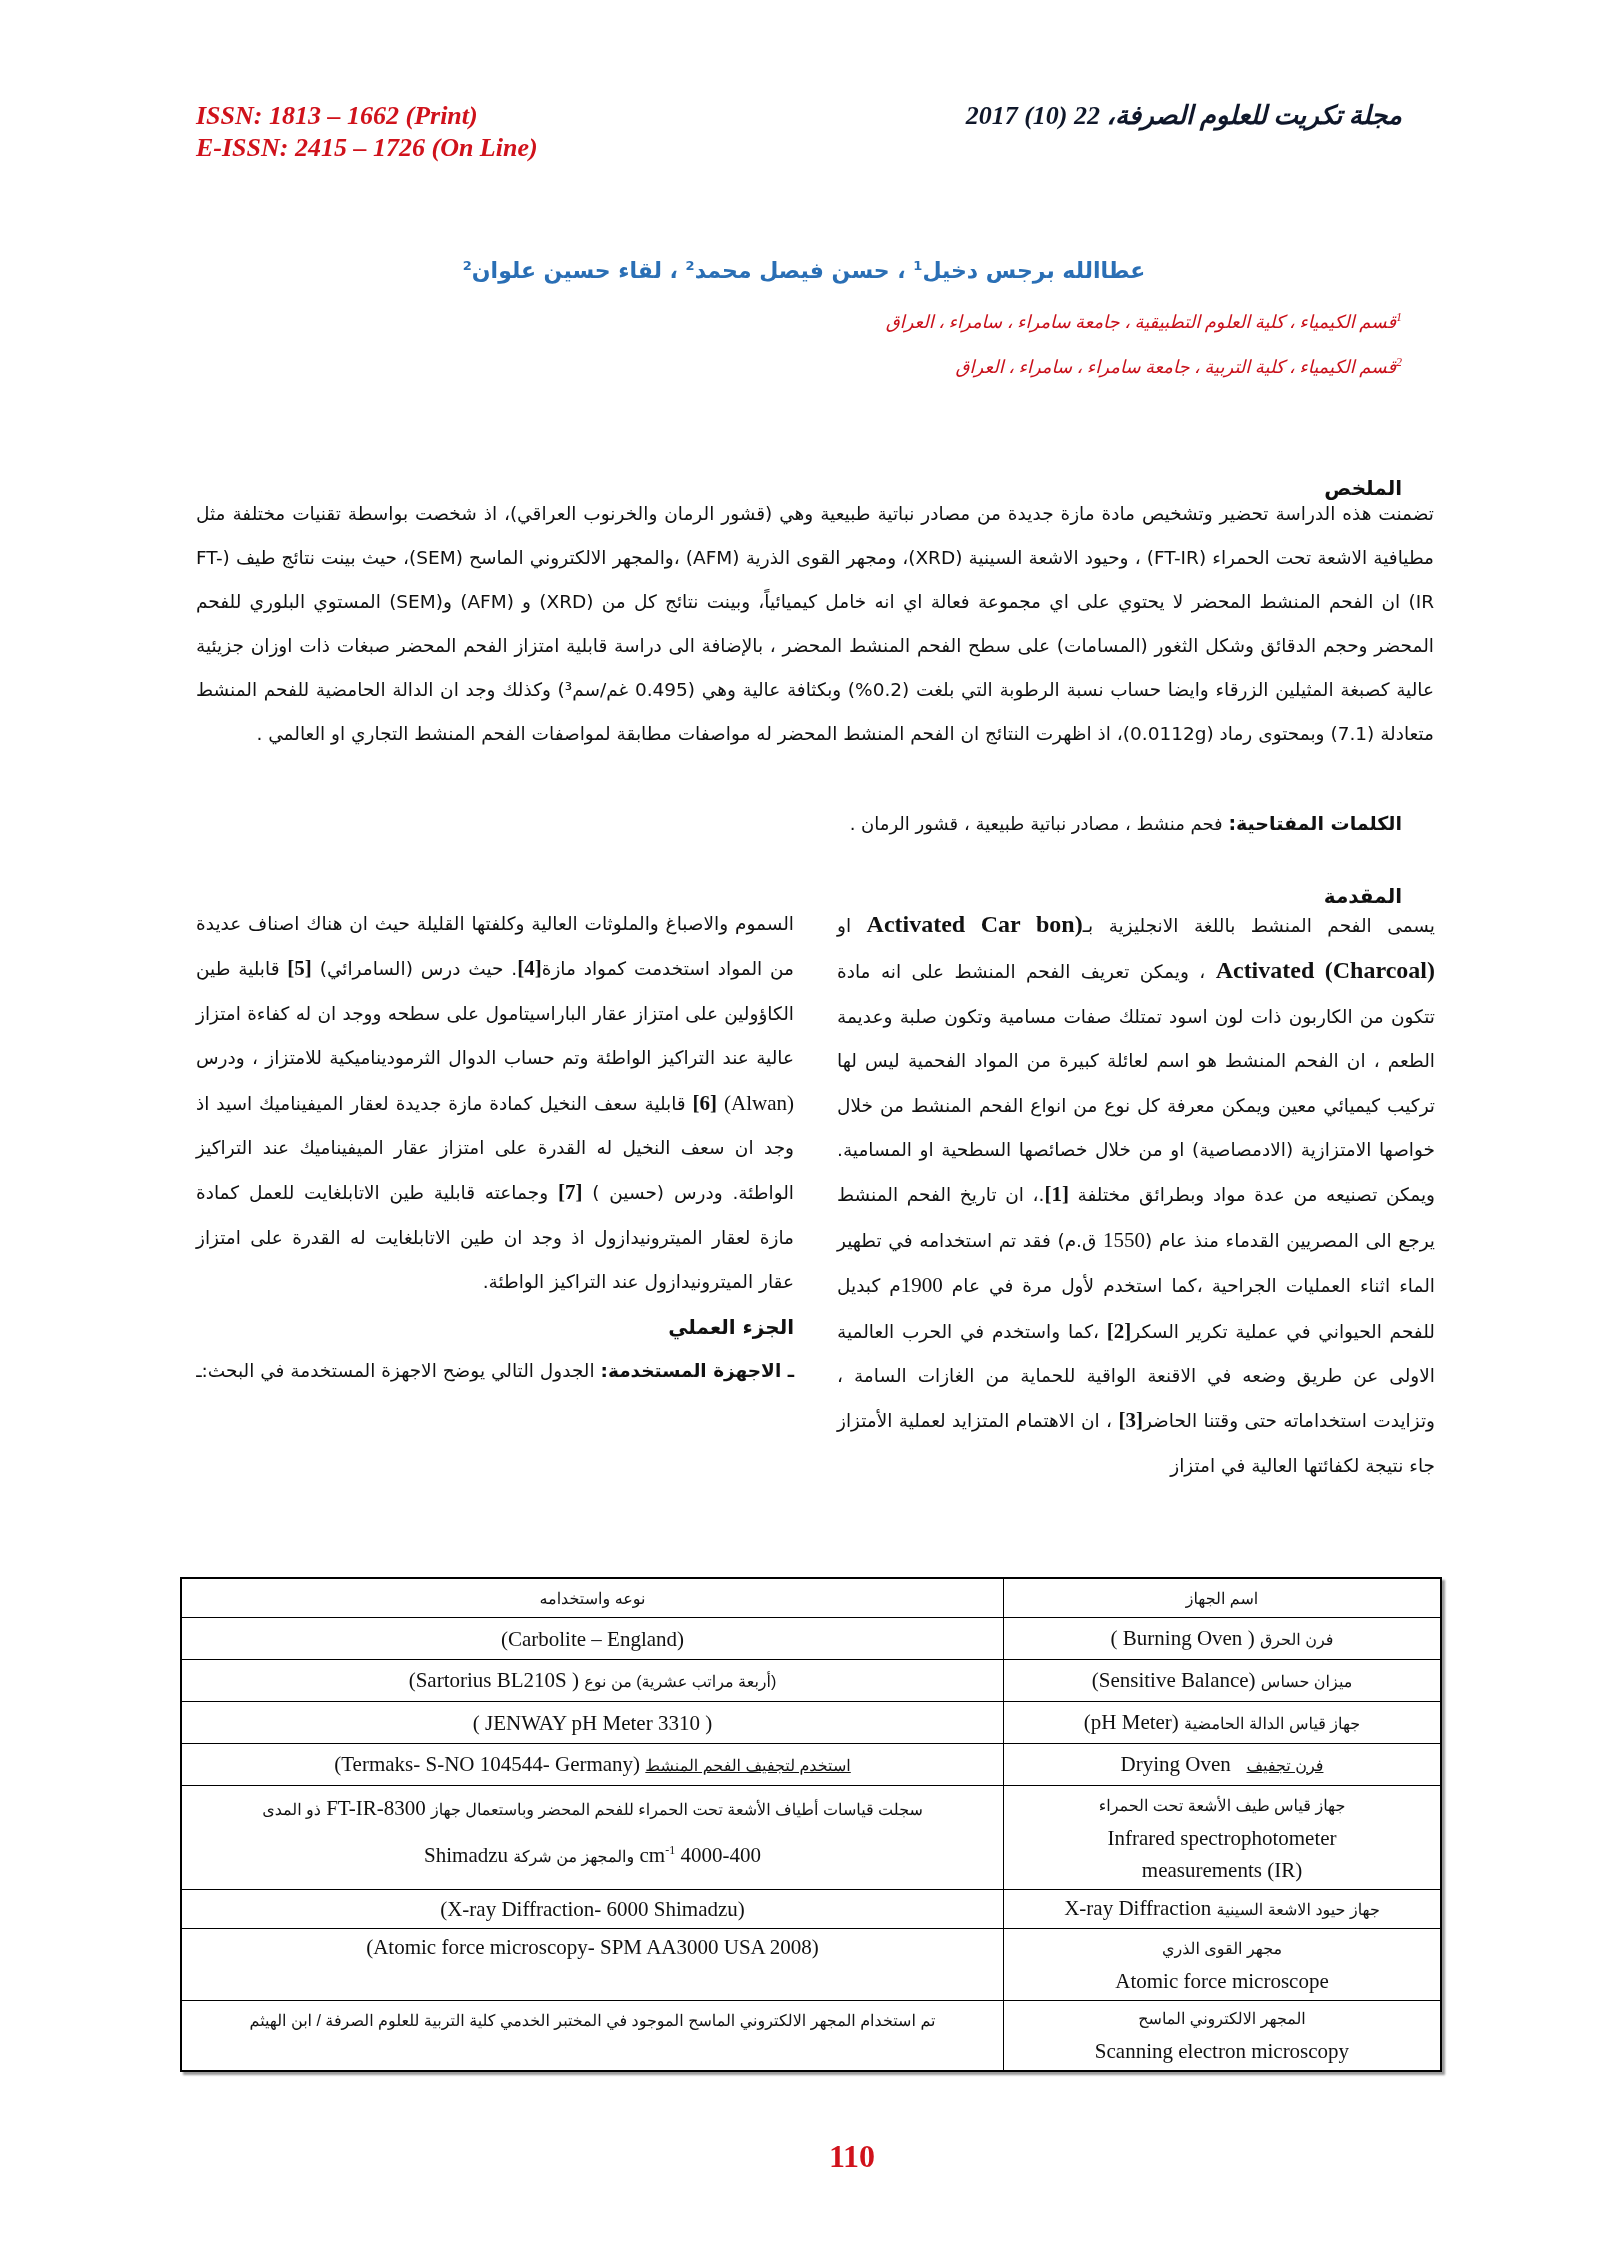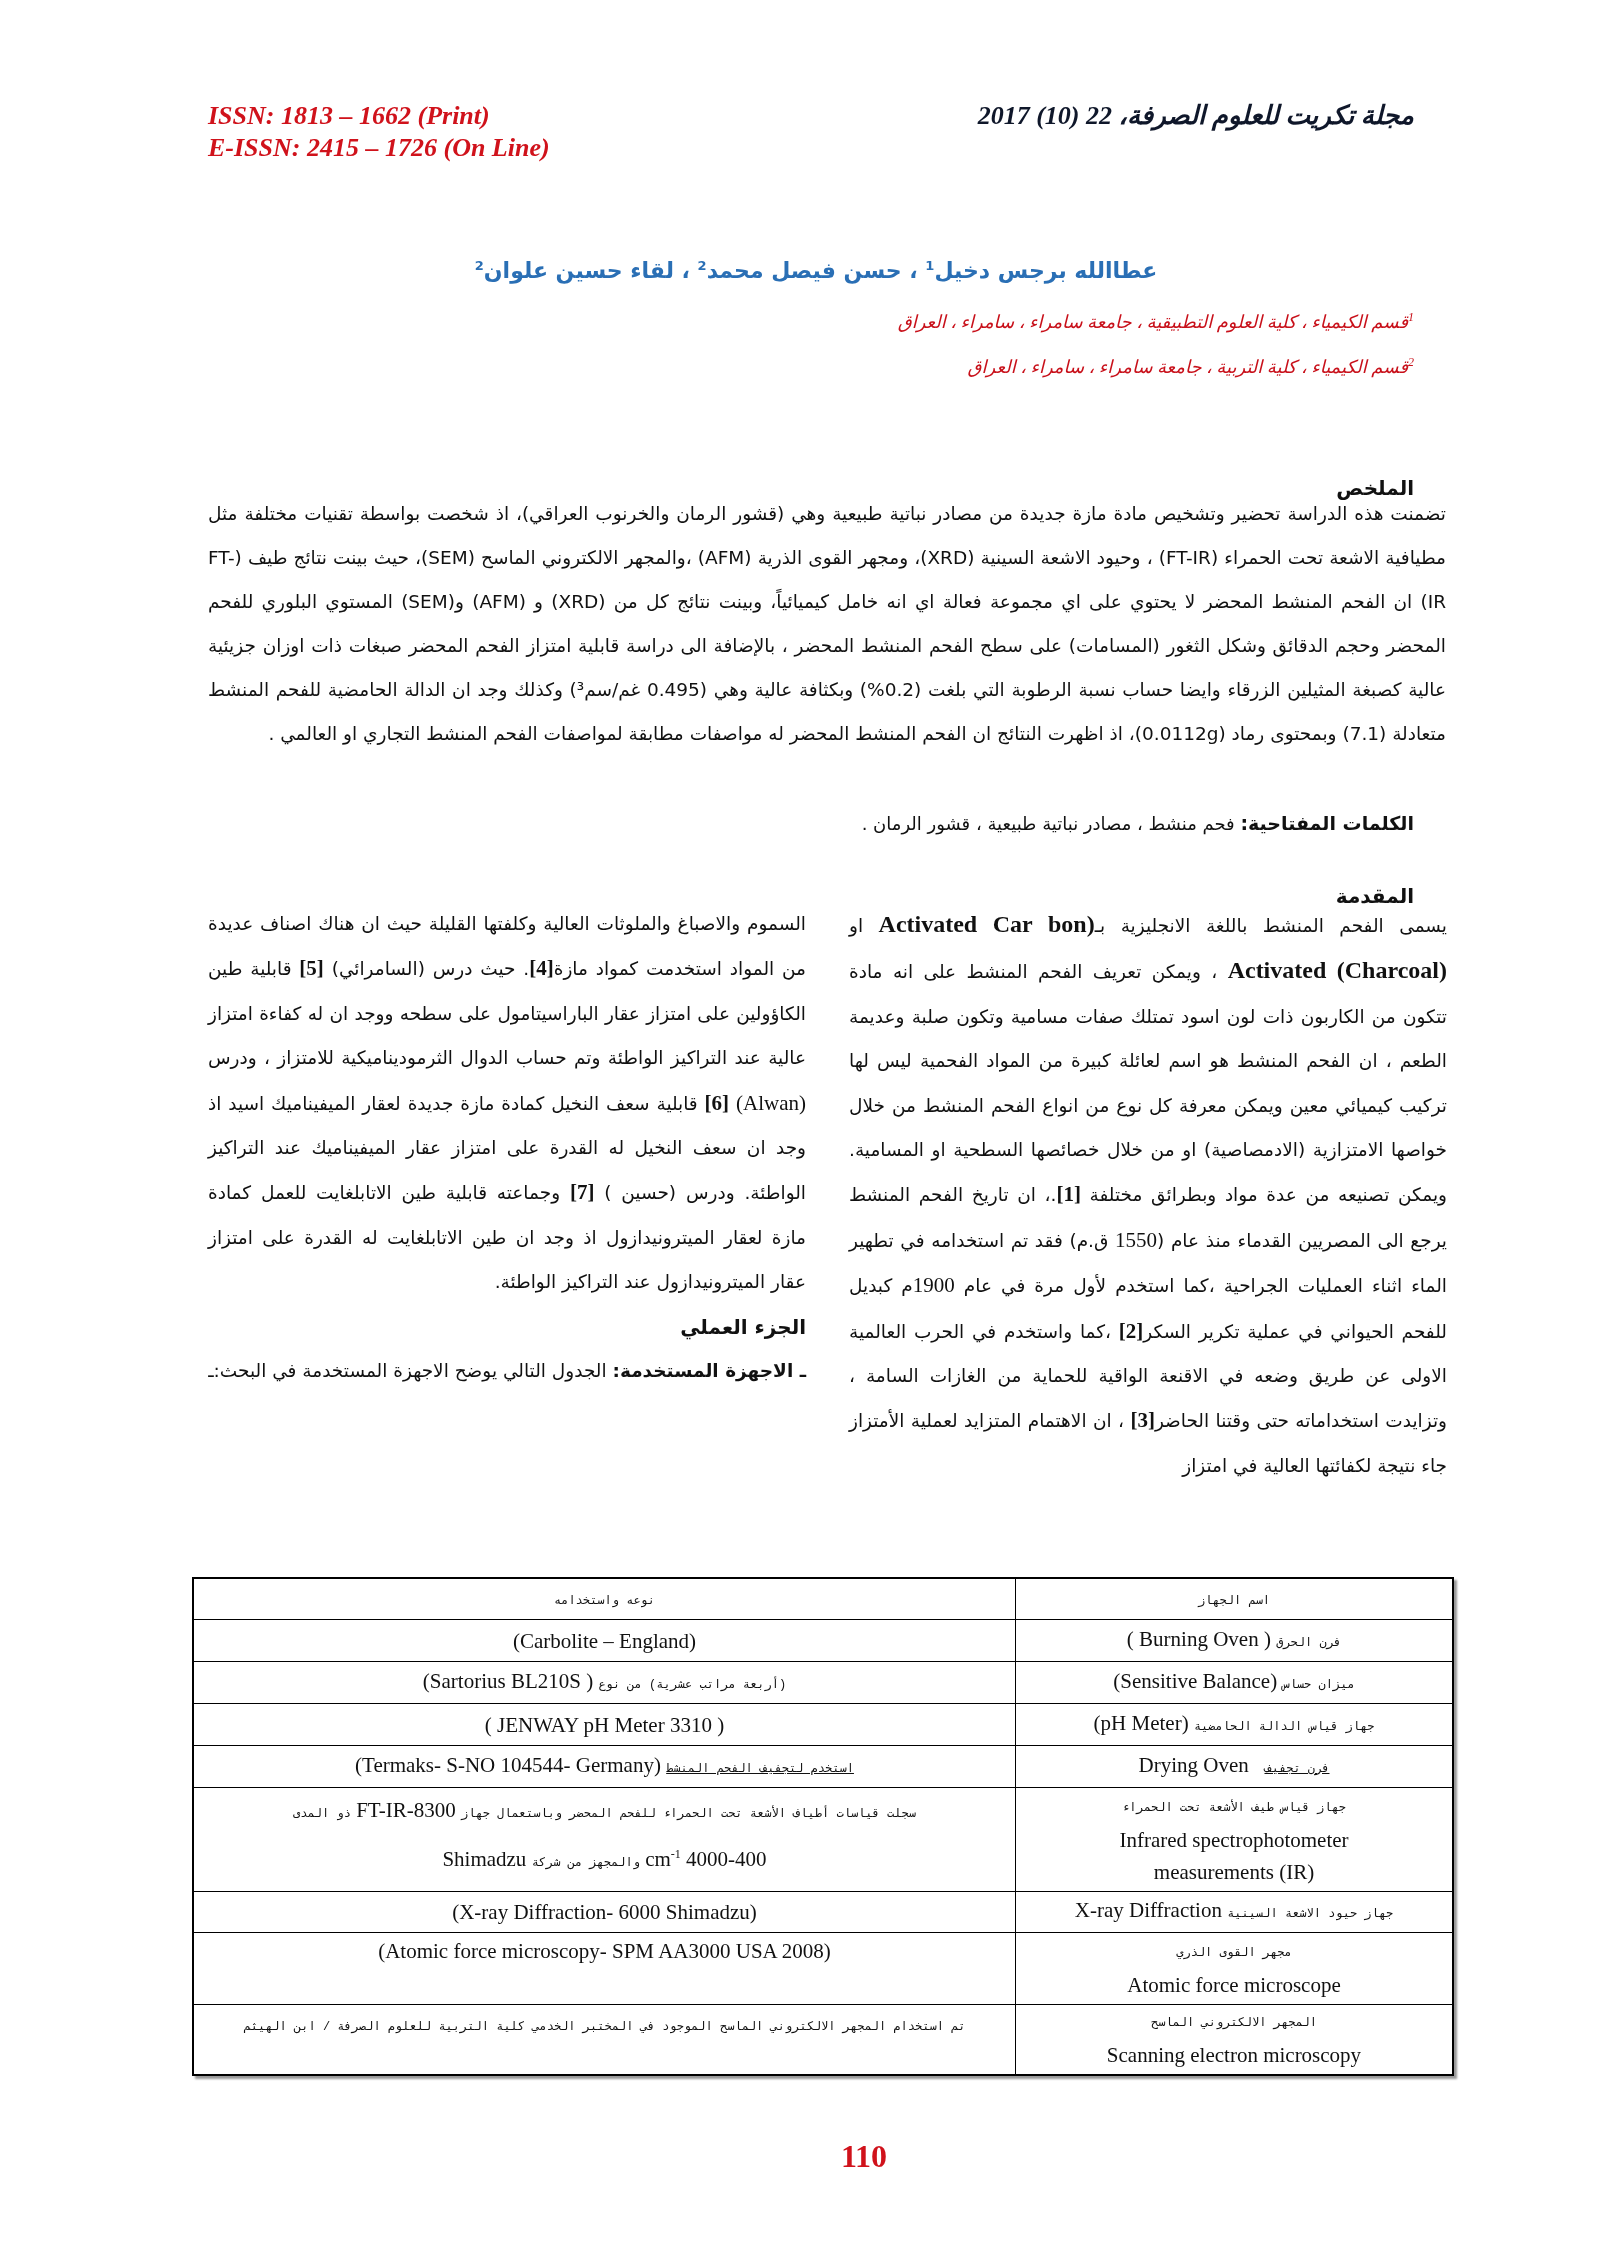--- a/index.html
+++ b/index.html
@@ -1,17 +1,17 @@
 <!DOCTYPE html>
 <html><head>
 <meta charset="utf-8">
 <style>
   html, body { margin: 0; padding: 0; background: #ffffff; }
   body { width: 1600px; height: 2263px; position: relative; overflow: hidden; font-family: "Liberation Serif", serif; color: #111; }
-  .page { position: absolute; left: 16px; top: 0; width: 1568px; height: 2263px; border-radius: 18px; }
+  .page { position: absolute; left: 4px; top: 0; width: 1568px; height: 2263px; border-radius: 18px; }
 
   .hdr-left { position: absolute; left: 192px; top: 100px; color: #d0121b; font-family: "Liberation Serif", serif; font-weight: bold; font-style: italic; font-size: 26px; line-height: 32px; direction: ltr; }
   .hdr-right { position: absolute; right: 170px; top: 100px; color: #0f172a; font-family: "Liberation Serif", serif; font-weight: bold; font-style: italic; font-size: 26px; line-height: 32px; direction: rtl; }
 
   .title { position: absolute; left: 0; width: 1600px; top: 200px; text-align: center; direction: rtl; font-family: "DejaVu Sans", sans-serif; font-weight: bold; font-size: 33px; color: #111; text-shadow: 1px 1px 1px #888; }
   .authors { position: absolute; left: 0; width: 1600px; top: 258px; text-align: center; direction: rtl; font-family: "DejaVu Sans", sans-serif; font-weight: bold; font-size: 22px; color: #2a6fb5; }
   .authors sup { font-size: 13px; }
   .affil { position: absolute; right: 170px; direction: rtl; font-family: Liberation Serif, serif; font-style: italic; font-size: 18px; color: #c8101a; }
   .affil sup { font-size: 12px; }
   .affil1 { top: 310px; }
@@ -27,21 +27,21 @@
   .col-left { left: 192px; width: 598px; top: 902px; }
   .col p { margin: 0; }
   .col .ltrb { font-family: "Liberation Serif", serif; font-weight: bold; font-size: 24px; }
   .col .ltr { font-family: "Liberation Serif", serif; font-size: 21px; }
   .col .ref { font-weight: bold; font-family: "Liberation Serif", serif; font-size: 21px; }
   .subhead { font-weight: bold; font-size: 20px; }
 
   .table-caption { position: absolute; left: 0; width: 1600px; top: 1540px; text-align: center; direction: rtl; font-family: "DejaVu Sans", sans-serif; font-weight: bold; font-size: 19px; }
   table.equip { position: absolute; left: 176px; top: 1577px; width: 1262px; border-collapse: collapse; direction: rtl; border: 2px solid #000; box-shadow: 3px 3px 2px #999; }
   table.equip td { border: 1.5px solid #000; text-align: center; vertical-align: middle; font-family: "Liberation Serif", serif; font-size: 21px; line-height: 32px; padding: 2px 8px; }
-  table.equip td .ar { font-family: Liberation Mono, monospace; font-size: 12px; }
+  table.equip td .ar { font-family: Liberation Sans, sans-serif; font-size: 16px; }
   table.equip td.name { width: 420px; }
   table.equip tr.hdr td { height: 34px; }
   table.equip td.top { vertical-align: top; padding-left: 8px; }
   sup.s { font-size: 12px; }
 
   .page-number { position: absolute; left: 0; width: 1600px; top: 2138px; text-align: center; color: #d0121b; font-family: "Liberation Serif", serif; font-weight: bold; font-size: 32px; padding-left: 48px; }
 </style>
 </head>
 <body>
 

